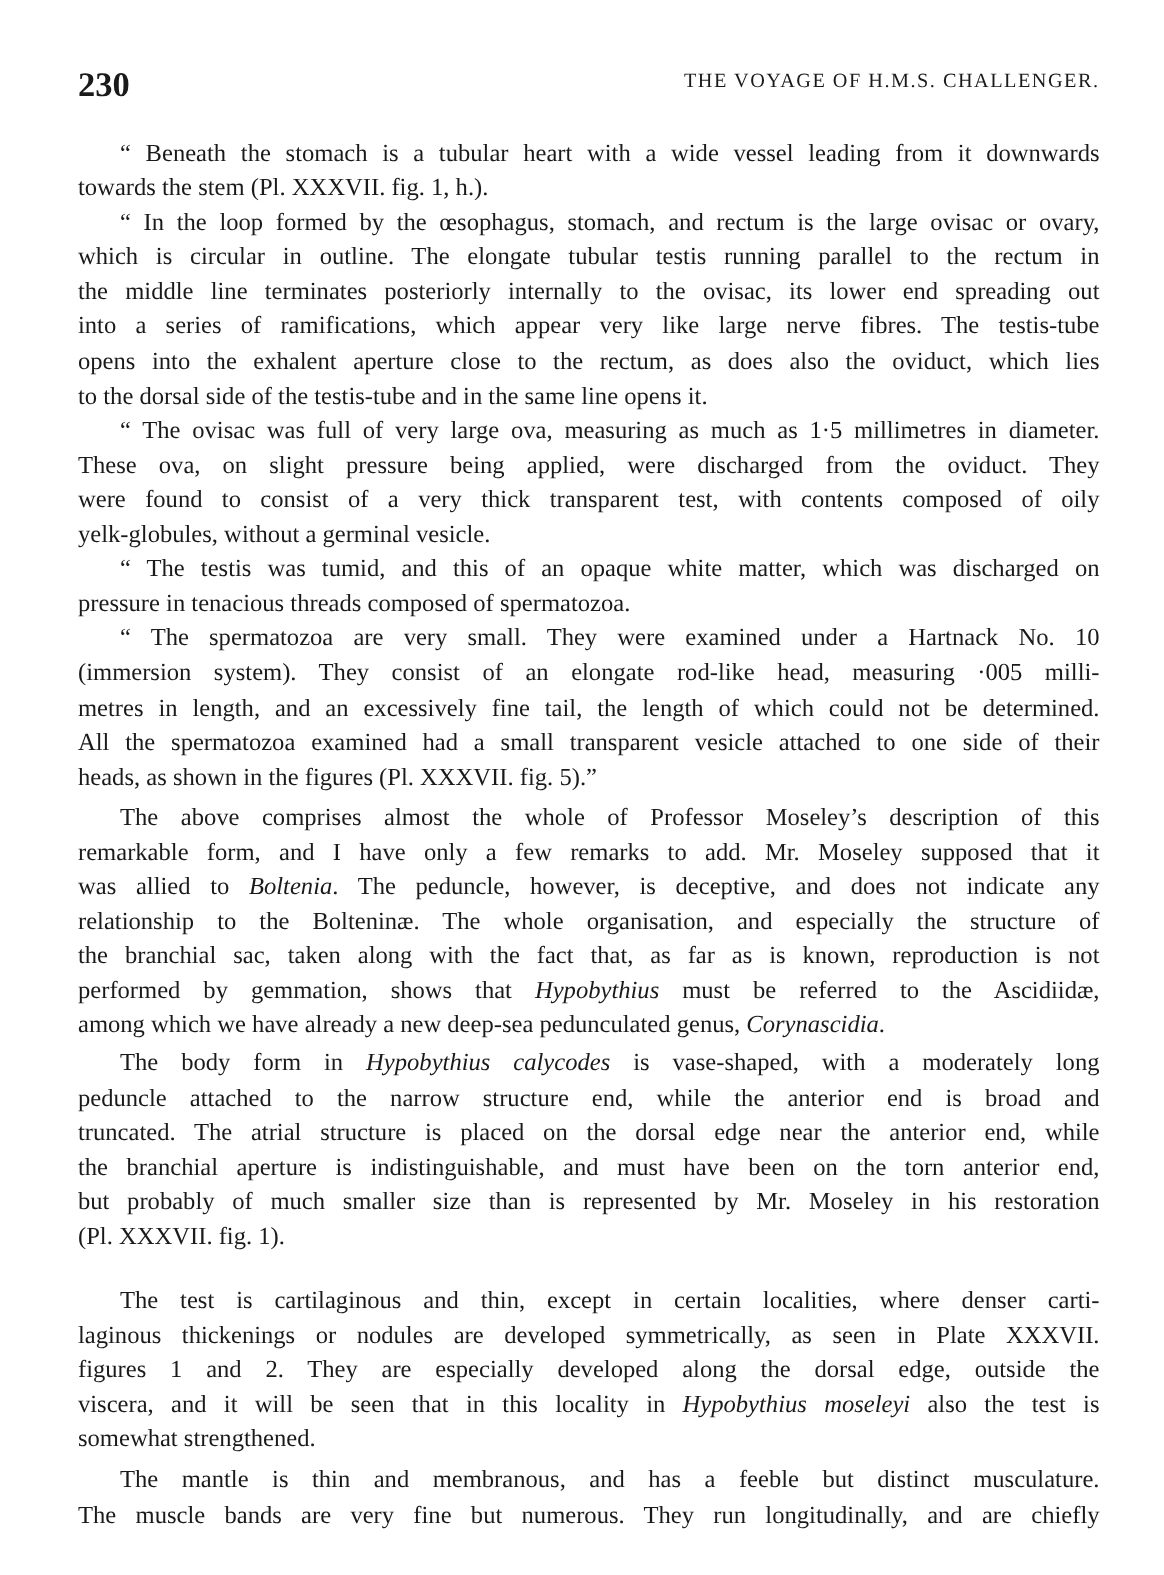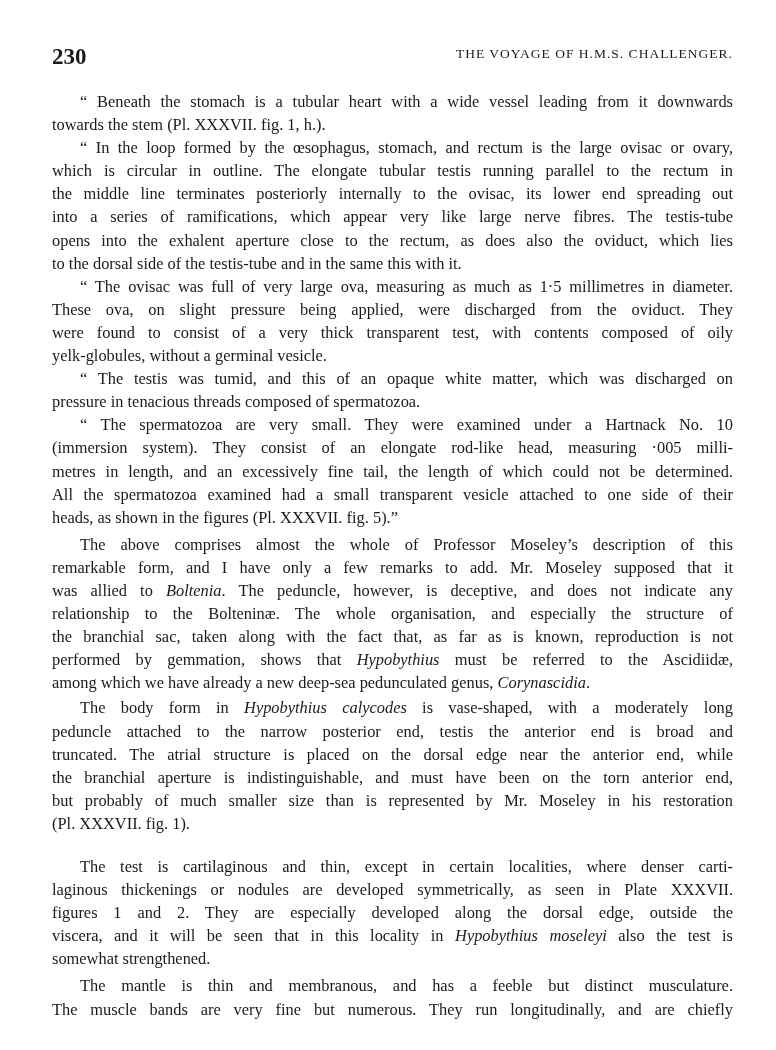--- a/index.html
+++ b/index.html
@@ -35,21 +35,21 @@
       <div class="para-block">
         <span class="line indent">“ Beneath the stomach is a tubular heart with a wide vessel leading from it downwards</span>
         <span class="line last">towards the stem (Pl. XXXVII. fig. 1, h.).</span>
       </div>
       <div class="para-block">
         <span class="line indent">“ In the loop formed by the œsophagus, stomach, and rectum is the large ovisac or ovary,</span>
         <span class="line">which is circular in outline.   The elongate tubular testis running parallel to the rectum in</span>
         <span class="line">the middle line terminates posteriorly internally to the ovisac, its lower end spreading out</span>
         <span class="line">into a series of ramifications, which appear very like large nerve fibres.   The testis-tube</span>
         <span class="line">opens into the exhalent aperture close to the rectum, as does also the oviduct, which lies</span>
-        <span class="line last">to the dorsal side of the testis-tube and in the same this with it.</span>
+        <span class="line last">to the dorsal side of the testis-tube and in the same line opens it.</span>
       </div>
       <div class="para-block">
         <span class="line indent">“ The ovisac was full of very large ova, measuring as much as 1·5 millimetres in diameter.</span>
         <span class="line">These ova, on slight pressure being applied, were discharged from the oviduct.   They</span>
         <span class="line">were found to consist of a very thick transparent test, with contents composed of oily</span>
         <span class="line last">yelk-globules, without a germinal vesicle.</span>
       </div>
       <div class="para-block">
         <span class="line indent">“ The testis was tumid, and this of an opaque white matter, which was discharged on</span>
         <span class="line last">pressure in tenacious threads composed of spermatozoa.</span>
@@ -65,21 +65,21 @@
         <span class="line indent">The above comprises almost the whole of Professor Moseley’s description of this</span>
         <span class="line">remarkable form, and I have only a few remarks to add.   Mr. Moseley supposed that it</span>
         <span class="line">was allied to <i>Boltenia</i>.   The peduncle, however, is deceptive, and does not indicate any</span>
         <span class="line">relationship to the Bolteninæ.   The whole organisation, and especially the structure of</span>
         <span class="line">the branchial sac, taken along with the fact that, as far as is known, reproduction is not</span>
         <span class="line">performed by gemmation, shows that <i>Hypobythius</i> must be referred to the Ascidiidæ,</span>
         <span class="line last">among which we have already a new deep-sea pedunculated genus, <i>Corynascidia</i>.</span>
       </div>
       <div class="para-block" style="margin-top: 2px;">
         <span class="line indent">The body form in <i>Hypobythius calycodes</i> is vase-shaped, with a moderately long</span>
-        <span class="line">peduncle attached to the narrow posterior end, testis the anterior end is broad and</span>
+        <span class="line">peduncle attached to the narrow structure end, while the anterior end is broad and</span>
         <span class="line">truncated.   The atrial structure is placed on the dorsal edge near the anterior end, while</span>
         <span class="line">the branchial aperture is indistinguishable, and must have been on the torn anterior end,</span>
         <span class="line">but probably of much smaller size than is represented by Mr. Moseley in his restoration</span>
         <span class="line last">(Pl. XXXVII. fig. 1).</span>
       </div>
       <div class="para-block" style="margin-top: 20px;">
         <span class="line indent">The test is cartilaginous and thin, except in certain localities, where denser carti-</span>
         <span class="line">laginous thickenings or nodules are developed symmetrically, as seen in Plate XXXVII.</span>
         <span class="line">figures 1 and 2.   They are especially developed along the dorsal edge, outside the</span>
         <span class="line">viscera, and it will be seen that in this locality in <i>Hypobythius moseleyi</i> also the test is</span>

